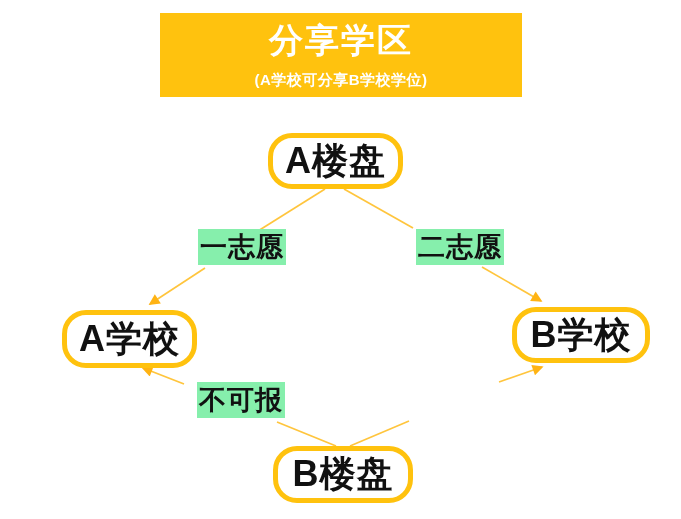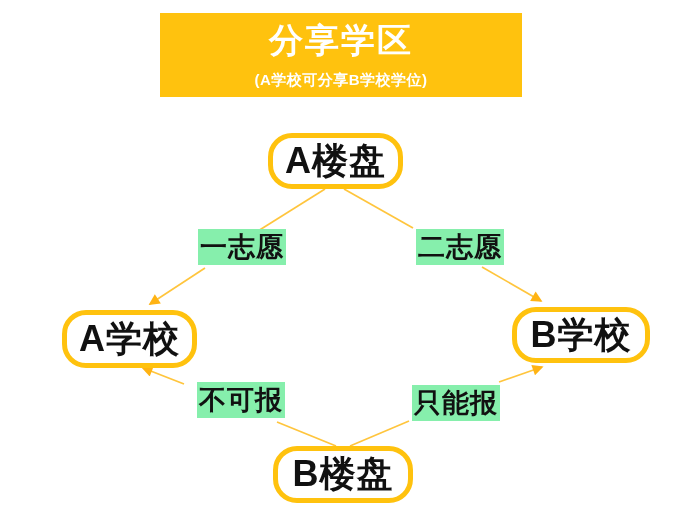--- a/index.html
+++ b/index.html
@@ -106,15 +106,14 @@
     <span>B学校</span>
   </div>
 
   <div class="node node-building-b">
     <span>B楼盘</span>
   </div>
 
   <div class="edge-label edge-label-1">一志愿</div>
   <div class="edge-label edge-label-2">二志愿</div>
   <div class="edge-label edge-label-3">不可报</div>
-  <div class="edge-label edge-label-4">只能报</div>
 
 </div>
 
 </body></html>

